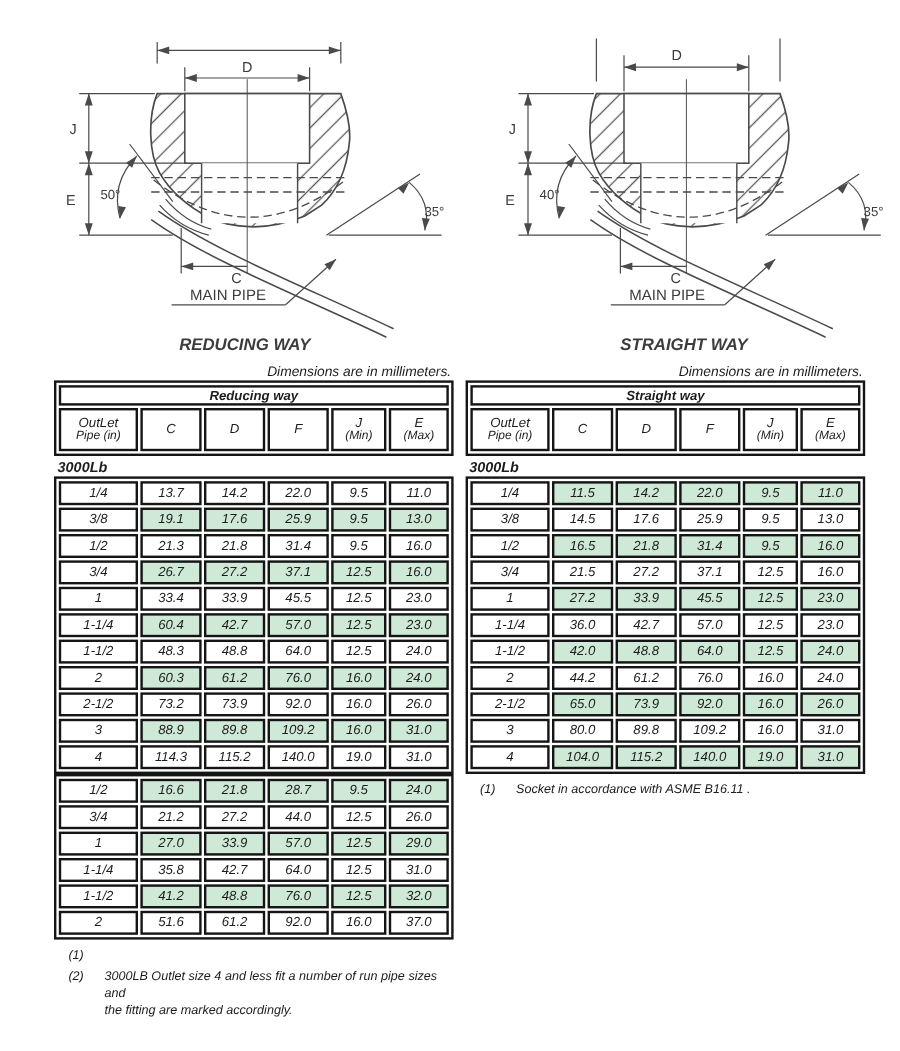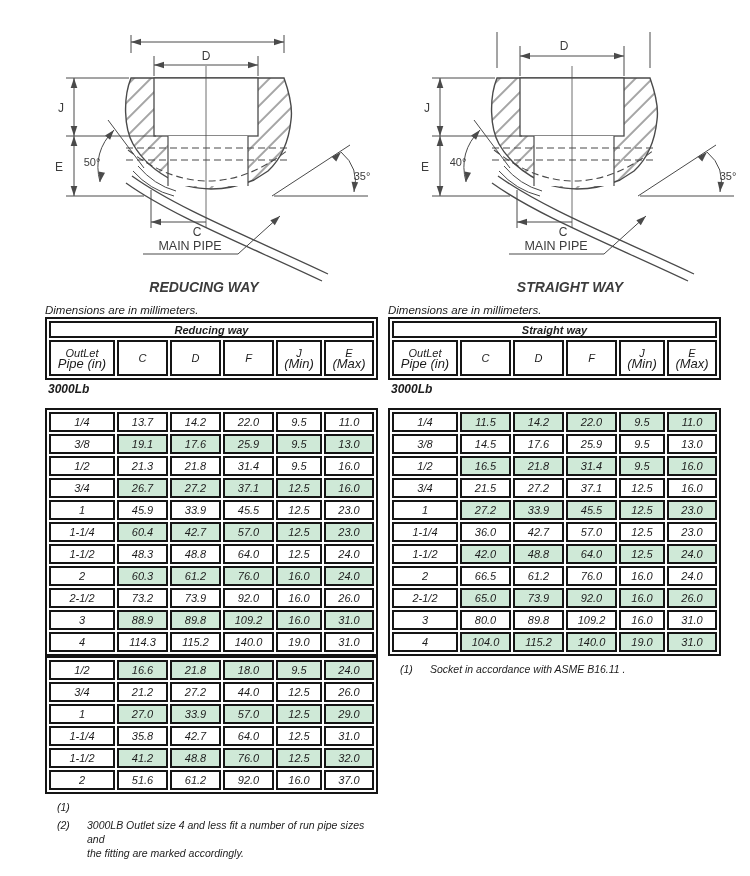--- a/index.html
+++ b/index.html
@@ -3,33 +3,33 @@
 <meta charset="utf-8">
 <style>
   :root{ --green:#cfe9d7; --border:#151515; --ink:#1c1c1c; --dline:#4a4a4a; }
   html,body{margin:0;padding:0;background:#fff;}
   .page{position:relative;width:750px;height:876px;background:#ffffff;overflow:hidden;
         font-family:"Liberation Sans", sans-serif;color:var(--ink);}
   svg.diagram{position:absolute;top:8px;width:348px;height:292px;}
   #diag-left{left:26px;} #diag-right{left:392px;}
   .tcol{position:absolute;top:304px;width:333px;}
   #tcol-left{left:45px;} #tcol-right{left:388px;}
-  .units-note{font-style:italic;font-size:11.5px;margin:0 2px 1px 0;}
+  .units-note{font-style:italic;font-size:11.5px;text-align:right;margin:0 2px 1px 0;}
   table.dim-table{border-collapse:separate;border-spacing:2px;border:2px solid var(--border);
         table-layout:fixed;width:333px;background:#fff;}
   table.dim-table td{border:2px solid var(--border);text-align:center;vertical-align:middle;
         font-style:italic;font-size:11px;padding:0;overflow:hidden;background:#fff;}
   td.title-cell{background:var(--green);font-weight:bold;font-size:12px;height:13px;}
   td.hc{background:var(--green);height:32px;margin-left:13px;}
-  .hl{font-size:11px;line-height:12px;} .hs{font-size:13px;line-height:10px;}
+  .hl{font-size:11px;line-height:12px;} .hs{font-size:10px;line-height:10px;}
   td.lab{background:var(--green);}
   td.val{background:#fff;}
   tr.g td.val{background:var(--green);}
   td.cell{height:16px;}
-  .rating-label{font-style:italic;font-weight:bold;font-size:12px;margin:2px 0 12px 3px;height:14px;line-height:14px;}
+  .rating-label{font-style:italic;font-weight:bold;font-size:12px;margin:2px 0 1px 3px;height:14px;line-height:14px;}
   .fnotes{margin-top:7px;}
   .fnote{display:flex;margin-bottom:4px;font-style:italic;font-size:10.5px;line-height:1.32;}
   .fnum{flex:0 0 30px;padding-left:12px;}
   .ftext{flex:1;}
 </style>
 </head>
 <body>
 
 <div class="page">
 
@@ -237,21 +237,21 @@
             <tr class="g">
               <td class="cell lab">3/4</td>
               <td class="cell val">26.7</td>
               <td class="cell val">27.2</td>
               <td class="cell val">37.1</td>
               <td class="cell val">12.5</td>
               <td class="cell val">16.0</td>
             </tr>
             <tr>
               <td class="cell lab">1</td>
-              <td class="cell val">45.9</td>
+              <td class="cell val">33.4</td>
               <td class="cell val">33.9</td>
               <td class="cell val">45.5</td>
               <td class="cell val">12.5</td>
               <td class="cell val">23.0</td>
             </tr>
             <tr class="g">
               <td class="cell lab">1-1/4</td>
               <td class="cell val">60.4</td>
               <td class="cell val">42.7</td>
               <td class="cell val">57.0</td>
@@ -307,21 +307,21 @@
             <col style="width: 51px;">
             <col style="width: 51px;">
             <col style="width: 46px;">
             <col style="width: 50px;">
           </colgroup>
           <tbody>
             <tr class="g">
               <td class="cell lab">1/2</td>
               <td class="cell val">16.6</td>
               <td class="cell val">21.8</td>
-              <td class="cell val">18.0</td>
+              <td class="cell val">28.7</td>
               <td class="cell val">9.5</td>
               <td class="cell val">24.0</td>
             </tr>
             <tr>
               <td class="cell lab">3/4</td>
               <td class="cell val">21.2</td>
               <td class="cell val">27.2</td>
               <td class="cell val">44.0</td>
               <td class="cell val">12.5</td>
               <td class="cell val">26.0</td>
@@ -481,21 +481,21 @@
             <tr class="g">
               <td class="cell lab">1-1/2</td>
               <td class="cell val">42.0</td>
               <td class="cell val">48.8</td>
               <td class="cell val">64.0</td>
               <td class="cell val">12.5</td>
               <td class="cell val">24.0</td>
             </tr>
             <tr>
               <td class="cell lab">2</td>
-              <td class="cell val">66.5</td>
+              <td class="cell val">44.2</td>
               <td class="cell val">61.2</td>
               <td class="cell val">76.0</td>
               <td class="cell val">16.0</td>
               <td class="cell val">24.0</td>
             </tr>
             <tr class="g">
               <td class="cell lab">2-1/2</td>
               <td class="cell val">65.0</td>
               <td class="cell val">73.9</td>
               <td class="cell val">92.0</td>

